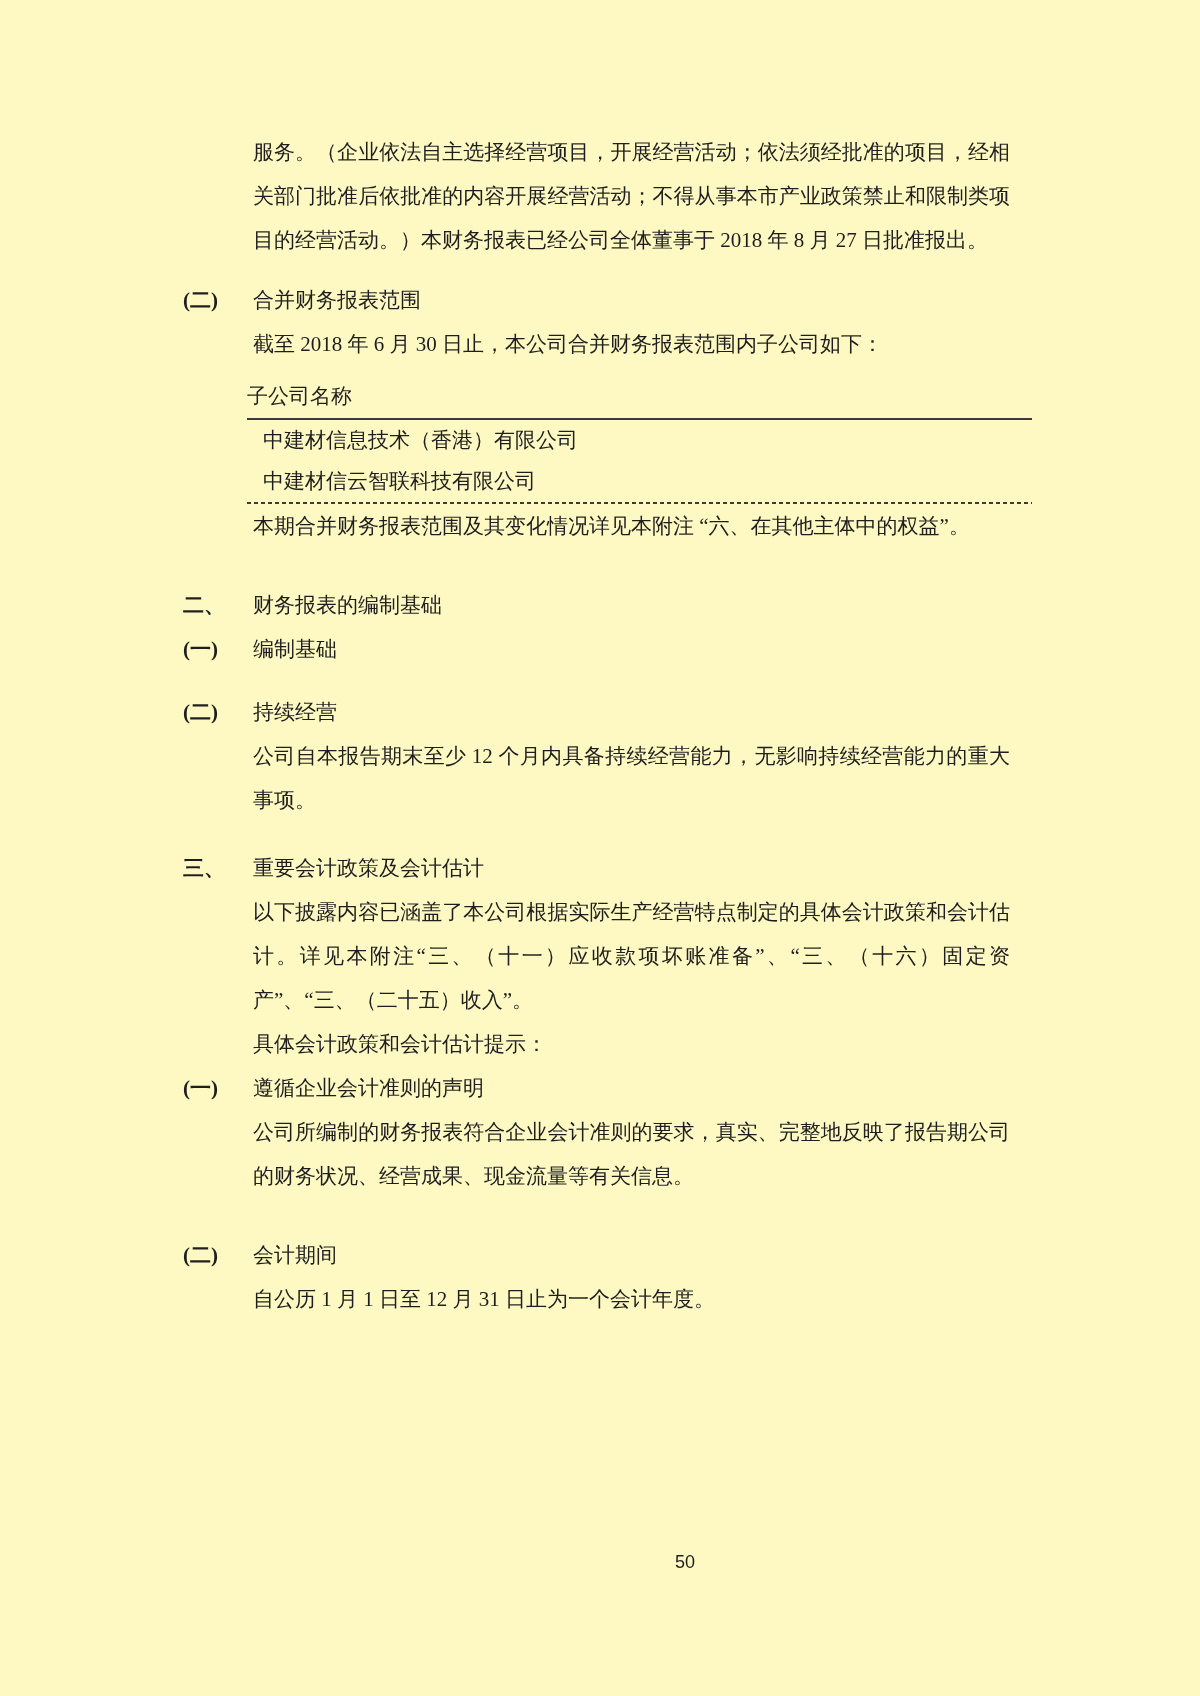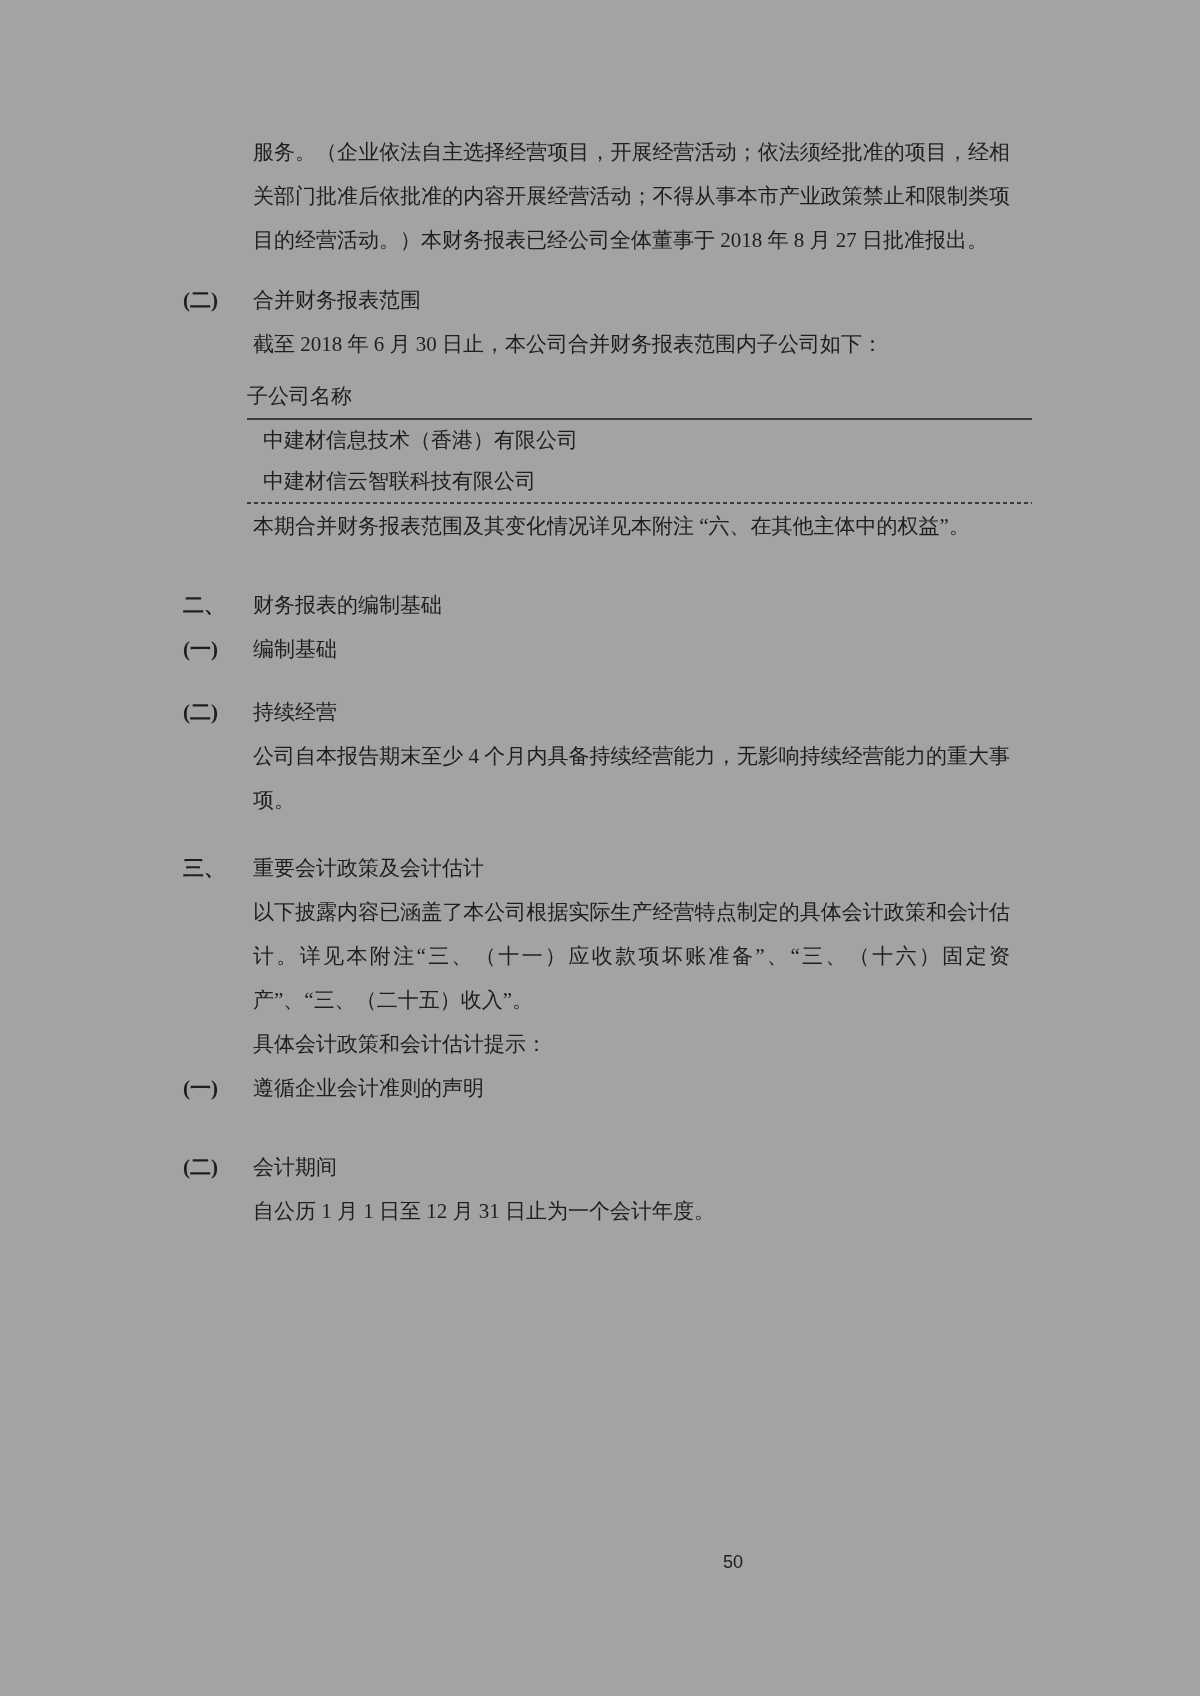--- a/index.html
+++ b/index.html
@@ -1,20 +1,20 @@
 <!DOCTYPE html>
 <html><head>
 <meta charset="utf-8">
 <style>
   html, body { margin: 0; padding: 0; background: #ffffff; }
   .page {
     position: relative;
     width: 1200px;
     height: 1696px;
-    background: #a3a3a3;
+    background: #fef9c3;
     box-sizing: border-box;
     padding: 130px 0 0 183px;
     font-family: "Liberation Serif", "DejaVu Serif", serif;
     color: #1e1e1e;
     font-size: 21px;
     line-height: 44px;
     overflow: hidden;
   }
   .row { display: flex; width: 827px; }
   .label {
@@ -52,21 +52,20 @@
   .mt35 { margin-top: 35px; }
   .pagenum {
     position: absolute;
     left: 685px;
     top: 1548px;
     transform: translateX(-50%);
     font-family: "Liberation Sans", "DejaVu Sans", sans-serif;
     font-size: 18px;
     line-height: 28px;
     color: #1e1e1e;
-    margin-left: 48px;
   }
 </style>
 </head>
 <body>
 
 <div class="page">
 
   <p class="para">服务。（企业依法自主选择经营项目，开展经营活动；依法须经批准的项目，经相关部门批准后依批准的内容开展经营活动；不得从事本市产业政策禁止和限制类项目的经营活动。）本财务报表已经公司全体董事于 2018 年 8 月 27 日批准报出。</p>
 
   <div class="row mt16">
@@ -94,36 +93,37 @@
     <span class="label">(一)</span>
     <span class="h">编制基础</span>
   </div>
 
 
   <div class="row mt19">
     <span class="label">(二)</span>
     <span class="h">持续经营</span>
   </div>
 
-  <p class="para">公司自本报告期末至少 4 个月内具备持续经营能力，无影响持续经营能力的重大事项。</p>
+  <p class="para">公司自本报告期末至少 12 个月内具备持续经营能力，无影响持续经营能力的重大事项。</p>
 
   <div class="row mt24">
     <span class="label">三、</span>
     <span class="h">重要会计政策及会计估计</span>
   </div>
 
   <p class="para">以下披露内容已涵盖了本公司根据实际生产经营特点制定的具体会计政策和会计估计。详见本附注“三、（十一）应收款项坏账准备”、“三、（十六）固定资产”、“三、（二十五）收入”。</p>
 
   <p class="para">具体会计政策和会计估计提示：</p>
 
   <div class="row">
     <span class="label">(一)</span>
     <span class="h">遵循企业会计准则的声明</span>
   </div>
 
+  <p class="para">公司所编制的财务报表符合企业会计准则的要求，真实、完整地反映了报告期公司的财务状况、经营成果、现金流量等有关信息。</p>
 
   <div class="row mt35">
     <span class="label">(二)</span>
     <span class="h">会计期间</span>
   </div>
 
   <p class="para">自公历 1 月 1 日至 12 月 31 日止为一个会计年度。</p>
 
   <div class="pagenum">50</div>
 

